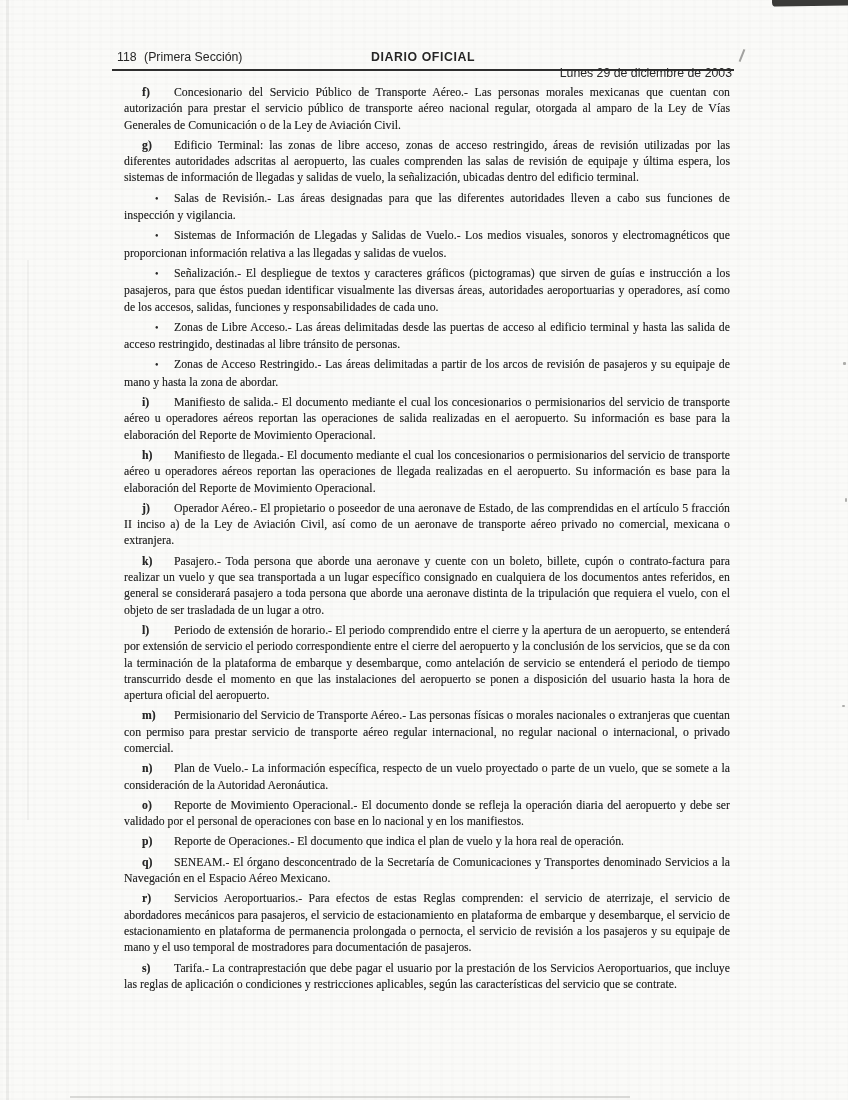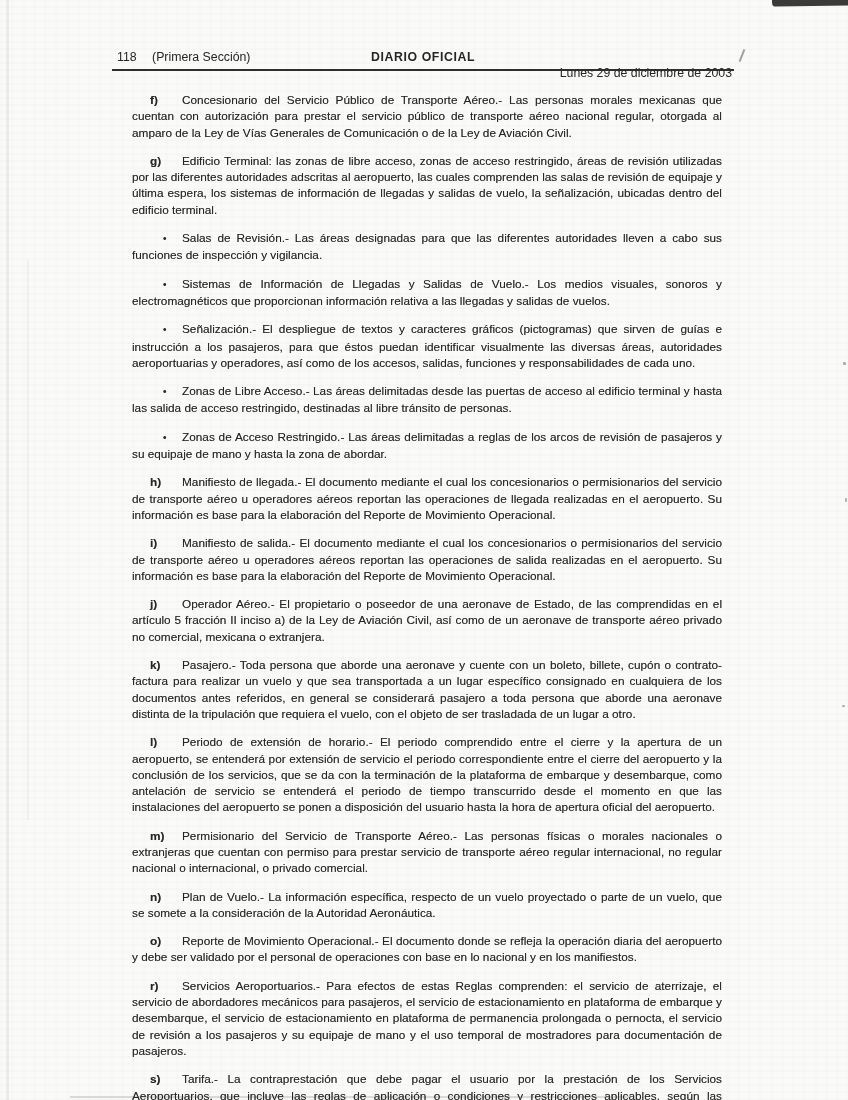--- a/index.html
+++ b/index.html
@@ -49,39 +49,39 @@
   .speck.s1{left:843px;top:362px;width:3px;height:3px;}
   .speck.s2{left:845px;top:498px;width:2px;height:4px;}
   .speck.s3{left:842px;top:705px;width:3px;height:2px;}
 
   
   .header{
     position:absolute; left:112px; top:49px; width:622px; height:16px;
     font-size:12.3px; line-height:16px;
   }
   .header .left-group{position:absolute;left:5px;top:0;white-space:nowrap;}
-  .header .page-num{display:inline-block;margin-right:12px;}
+  .header .page-num{display:inline-block;margin-right:4px;}
   .header .center-title{
     position:absolute;left:50%;top:0;transform:translateX(-50%);
     letter-spacing:0.6px;white-space:nowrap;font-weight:bold;
   }
   .header .right-date{position:absolute;right:2px;top:16px;white-space:nowrap;}
   .header-rule{
     position:absolute; left:112px; top:69px; width:622px; height:2px;
     background:var(--rule);
   }
 
   
   .doc-body{
     position:absolute; left:120px; top:80px; width:614px;
     font-size:11.8px; line-height:16.3px;
     text-align:justify;
     text-shadow:0 0 0.45px rgba(40,40,40,0.45);
   }
-  .doc-body p{margin:12px;text-indent:18px;}
+  .doc-body p{margin:4px;text-indent:18px;font-family:Liberation Serif, serif;}
   .lbl{
     display:inline-block; min-width:32px; text-indent:0;
     vertical-align:baseline;
   }
   .item .lbl{font-weight:bold;}
   .bullet .lbl{font-weight:normal;text-indent:13px;font-size:10px;}
 </style>
 </head>
 <body>
 
@@ -106,26 +106,28 @@
   </div>
   <div class="header-rule"></div>
 
   <div class="doc-body">
       <p class="para item"><span class="lbl">f)</span><span class="txt">Concesionario del Servicio Público de Transporte Aéreo.- Las personas morales mexicanas que cuentan con autorización para prestar el servicio público de transporte aéreo nacional regular, otorgada al amparo de la Ley de Vías Generales de Comunicación o de la Ley de Aviación Civil.</span></p>
       <p class="para item"><span class="lbl">g)</span><span class="txt">Edificio Terminal: las zonas de libre acceso, zonas de acceso restringido, áreas de revisión utilizadas por las diferentes autoridades adscritas al aeropuerto, las cuales comprenden las salas de revisión de equipaje y última espera, los sistemas de información de llegadas y salidas de vuelo, la señalización, ubicadas dentro del edificio terminal.</span></p>
       <p class="para bullet"><span class="lbl">•</span><span class="txt">Salas de Revisión.- Las áreas designadas para que las diferentes autoridades lleven a cabo sus funciones de inspección y vigilancia.</span></p>
       <p class="para bullet"><span class="lbl">•</span><span class="txt">Sistemas de Información de Llegadas y Salidas de Vuelo.- Los medios visuales, sonoros y electromagnéticos que proporcionan información relativa a las llegadas y salidas de vuelos.</span></p>
       <p class="para bullet"><span class="lbl">•</span><span class="txt">Señalización.- El despliegue de textos y caracteres gráficos (pictogramas) que sirven de guías e instrucción a los pasajeros, para que éstos puedan identificar visualmente las diversas áreas, autoridades aeroportuarias y operadores, así como de los accesos, salidas, funciones y responsabilidades de cada uno.</span></p>
       <p class="para bullet"><span class="lbl">•</span><span class="txt">Zonas de Libre Acceso.- Las áreas delimitadas desde las puertas de acceso al edificio terminal y hasta las salida de acceso restringido, destinadas al libre tránsito de personas.</span></p>
-      <p class="para bullet"><span class="lbl">•</span><span class="txt">Zonas de Acceso Restringido.- Las áreas delimitadas a reglas de los arcos de revisión de pasajeros y su equipaje de mano y hasta la zona de abordar.</span></p>
+      <p class="para bullet"><span class="lbl">•</span><span class="txt">Zonas de Acceso Restringido.- Las áreas delimitadas a partir de los arcos de revisión de pasajeros y su equipaje de mano y hasta la zona de abordar.</span></p>
+      <p class="para item"><span class="lbl">i)</span><span class="txt">Manifiesto de salida.- El documento mediante el cual los concesionarios o permisionarios del servicio de transporte aéreo u operadores aéreos reportan las operaciones de salida realizadas en el aeropuerto. Su información es base para la elaboración del Reporte de Movimiento Operacional.</span></p>
       <p class="para item"><span class="lbl">h)</span><span class="txt">Manifiesto de llegada.- El documento mediante el cual los concesionarios o permisionarios del servicio de transporte aéreo u operadores aéreos reportan las operaciones de llegada realizadas en el aeropuerto. Su información es base para la elaboración del Reporte de Movimiento Operacional.</span></p>
-      <p class="para item"><span class="lbl">i)</span><span class="txt">Manifiesto de salida.- El documento mediante el cual los concesionarios o permisionarios del servicio de transporte aéreo u operadores aéreos reportan las operaciones de salida realizadas en el aeropuerto. Su información es base para la elaboración del Reporte de Movimiento Operacional.</span></p>
       <p class="para item"><span class="lbl">j)</span><span class="txt">Operador Aéreo.- El propietario o poseedor de una aeronave de Estado, de las comprendidas en el artículo 5 fracción II inciso a) de la Ley de Aviación Civil, así como de un aeronave de transporte aéreo privado no comercial, mexicana o extranjera.</span></p>
       <p class="para item"><span class="lbl">k)</span><span class="txt">Pasajero.- Toda persona que aborde una aeronave y cuente con un boleto, billete, cupón o contrato-factura para realizar un vuelo y que sea transportada a un lugar específico consignado en cualquiera de los documentos antes referidos, en general se considerará pasajero a toda persona que aborde una aeronave distinta de la tripulación que requiera el vuelo, con el objeto de ser trasladada de un lugar a otro.</span></p>
       <p class="para item"><span class="lbl">l)</span><span class="txt">Periodo de extensión de horario.- El periodo comprendido entre el cierre y la apertura de un aeropuerto, se entenderá por extensión de servicio el periodo correspondiente entre el cierre del aeropuerto y la conclusión de los servicios, que se da con la terminación de la plataforma de embarque y desembarque, como antelación de servicio se entenderá el periodo de tiempo transcurrido desde el momento en que las instalaciones del aeropuerto se ponen a disposición del usuario hasta la hora de apertura oficial del aeropuerto.</span></p>
       <p class="para item"><span class="lbl">m)</span><span class="txt">Permisionario del Servicio de Transporte Aéreo.- Las personas físicas o morales nacionales o extranjeras que cuentan con permiso para prestar servicio de transporte aéreo regular internacional, no regular nacional o internacional, o privado comercial.</span></p>
       <p class="para item"><span class="lbl">n)</span><span class="txt">Plan de Vuelo.- La información específica, respecto de un vuelo proyectado o parte de un vuelo, que se somete a la consideración de la Autoridad Aeronáutica.</span></p>
       <p class="para item"><span class="lbl">o)</span><span class="txt">Reporte de Movimiento Operacional.- El documento donde se refleja la operación diaria del aeropuerto y debe ser validado por el personal de operaciones con base en lo nacional y en los manifiestos.</span></p>
+      <p class="para item"><span class="lbl">p)</span><span class="txt">Reporte de Operaciones.- El documento que indica el plan de vuelo y la hora real de operación.</span></p>
+      <p class="para item"><span class="lbl">q)</span><span class="txt">SENEAM.- El órgano desconcentrado de la Secretaría de Comunicaciones y Transportes denominado Servicios a la Navegación en el Espacio Aéreo Mexicano.</span></p>
       <p class="para item"><span class="lbl">r)</span><span class="txt">Servicios Aeroportuarios.- Para efectos de estas Reglas comprenden: el servicio de aterrizaje, el servicio de abordadores mecánicos para pasajeros, el servicio de estacionamiento en plataforma de embarque y desembarque, el servicio de estacionamiento en plataforma de permanencia prolongada o pernocta, el servicio de revisión a los pasajeros y su equipaje de mano y el uso temporal de mostradores para documentación de pasajeros.</span></p>
       <p class="para item"><span class="lbl">s)</span><span class="txt">Tarifa.- La contraprestación que debe pagar el usuario por la prestación de los Servicios Aeroportuarios, que incluye las reglas de aplicación o condiciones y restricciones aplicables, según las características del servicio que se contrate.</span></p>
     </div>
 
 </div>
 
 </body></html>

